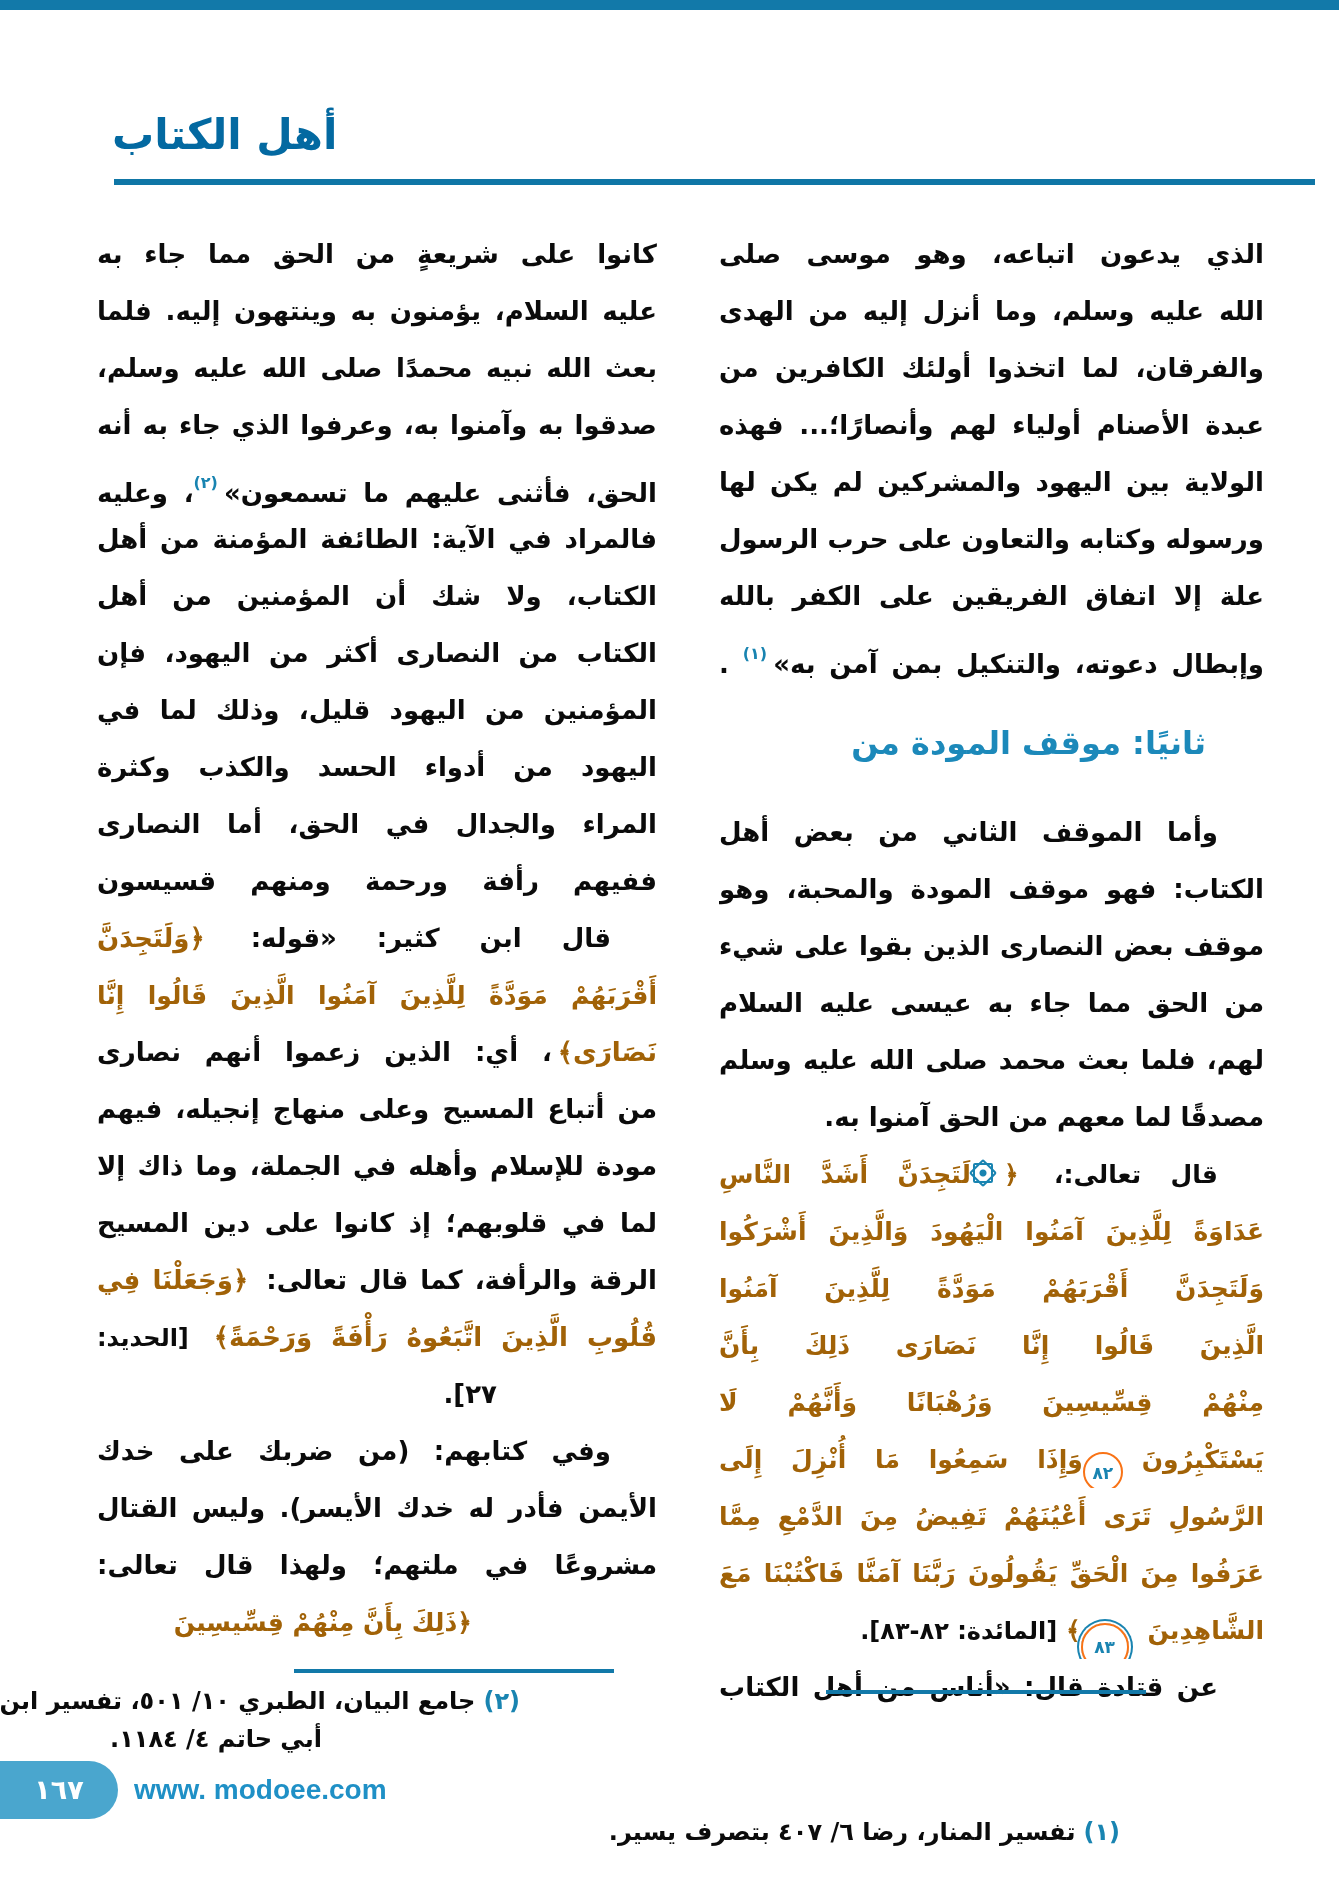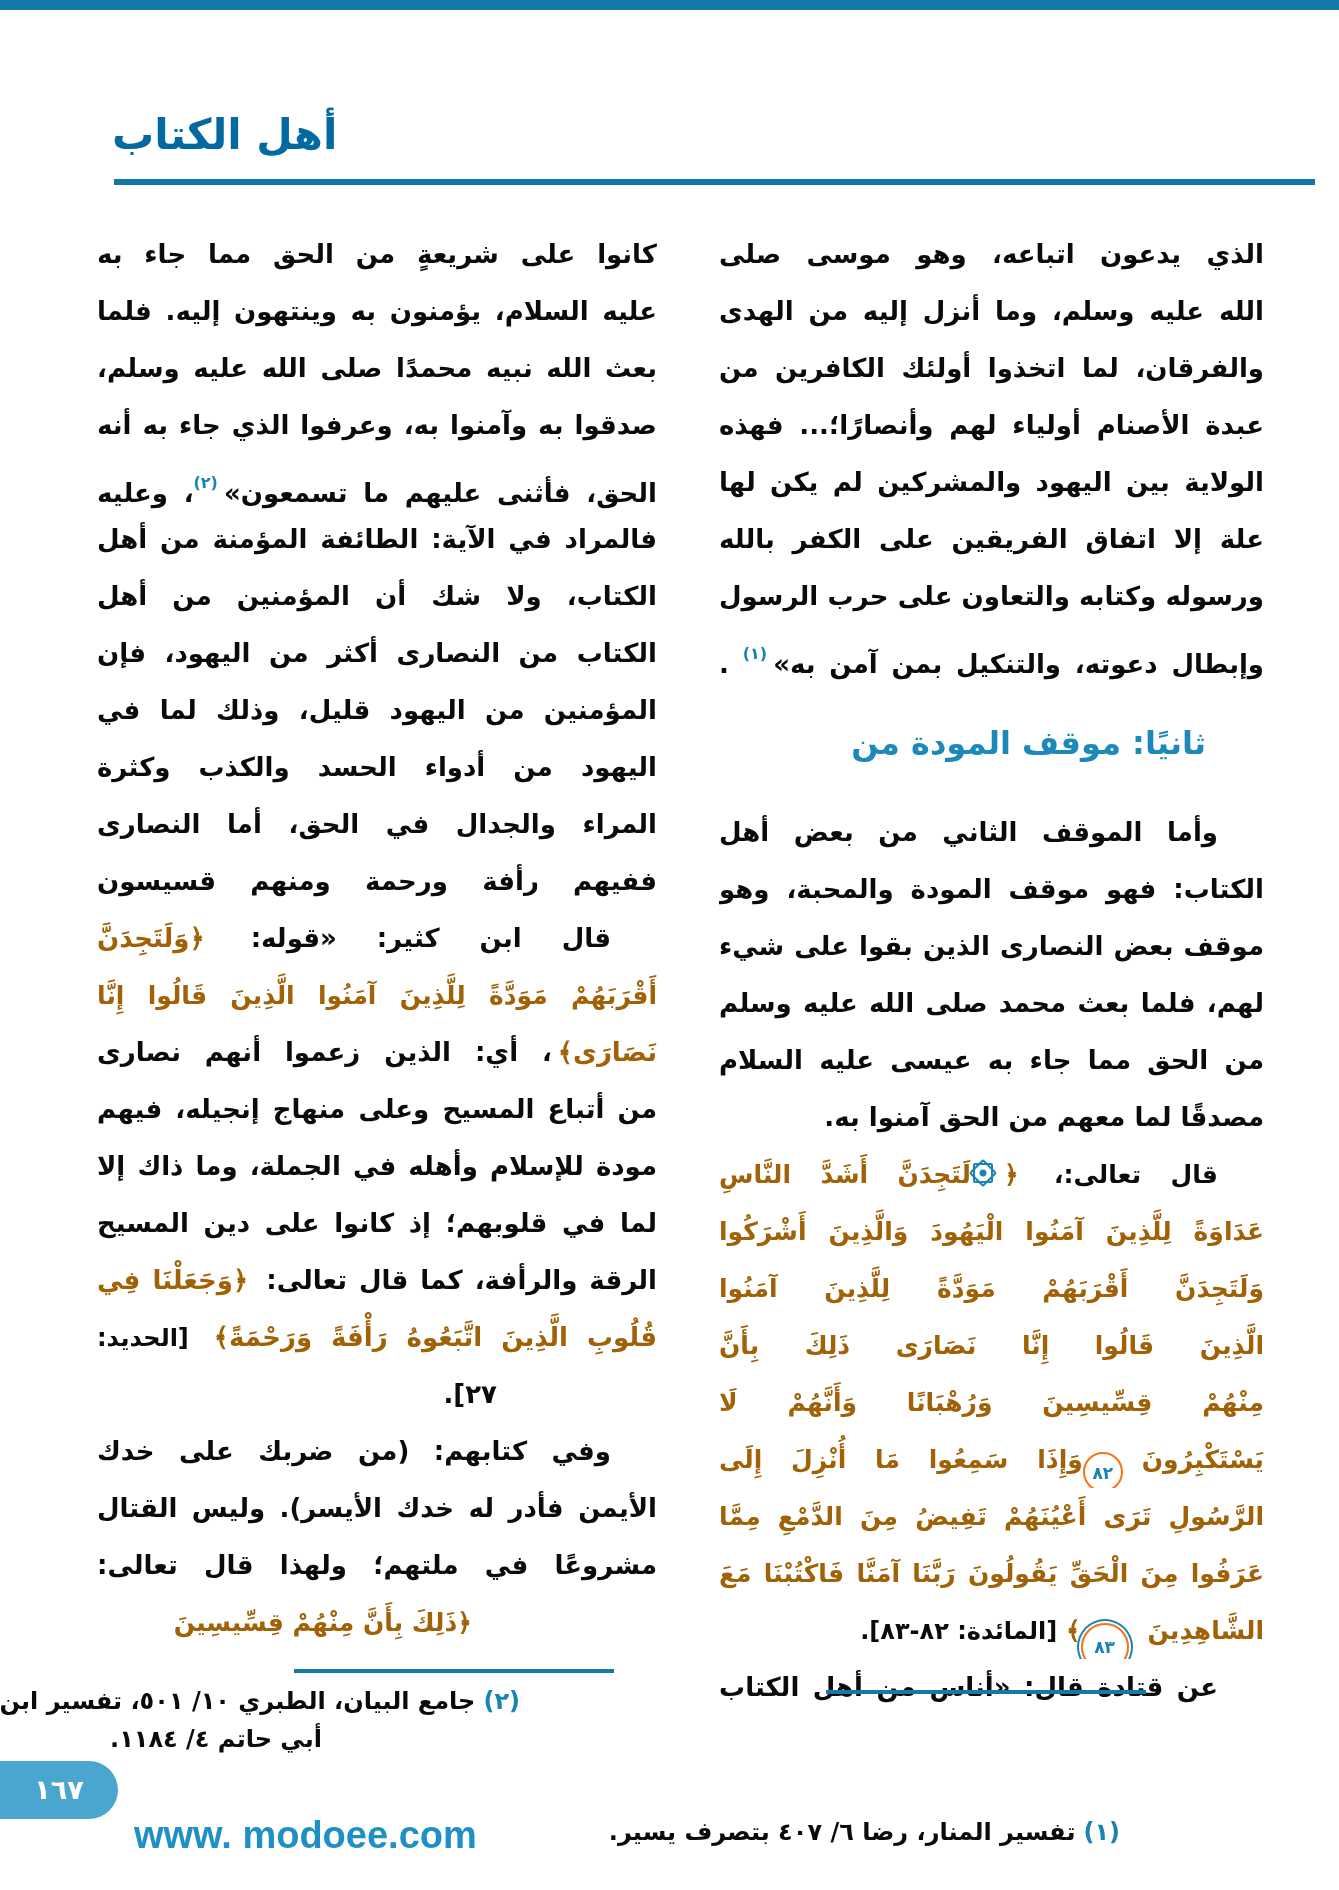--- a/index.html
+++ b/index.html
@@ -67,52 +67,52 @@
   .fn-l .fl1{text-align:right;}
   .fn-l .fl2{text-align:left;direction:rtl;}
 
   .pill{
     position:absolute;left:0;top:1761px;width:118px;height:58px;background:#4aa6ce;
     border-radius:0 32px 32px 0;text-align:center;text-align-last:center;
     line-height:58px;font-size:27px;color:#ffffff;font-weight:bold;
   }
   .site{
     position:absolute;left:134px;top:1774px;direction:ltr;
-    font-family:"Liberation Sans",sans-serif;font-size:38px;font-weight:bold;color:#1f90c6;margin-top:40px;
+    font-family:"Liberation Sans",sans-serif;font-size:28px;font-weight:bold;color:#1f90c6;
   }
 </style>
 </head>
 <body>
 
 <div class="page">
   <div class="topbar"></div>
 
   <div class="cal-title">أهل الكتاب</div>
   <div class="head-rule"></div>
 
   <section class="col col-r">
     <div class="ln">الذي يدعون اتباعه، وهو موسى صلى</div>
     <div class="ln">الله عليه وسلم، وما أنزل إليه من الهدى</div>
     <div class="ln">والفرقان، لما اتخذوا أولئك الكافرين من</div>
     <div class="ln">عبدة الأصنام أولياء لهم وأنصارًا؛... فهذه</div>
     <div class="ln">الولاية بين اليهود والمشركين لم يكن لها</div>
+    <div class="ln">ورسوله وكتابه والتعاون على حرب الرسول</div>
     <div class="ln">علة إلا اتفاق الفريقين على الكفر بالله</div>
-    <div class="ln">ورسوله وكتابه والتعاون على حرب الرسول</div>
     <div class="ln">
       <span>وإبطال دعوته، والتنكيل بمن آمن به»</span><span class="sup">(١)</span>
       <span>.</span>
     </div>
 
     <h2 class="heading">ثانيًا: موقف المودة من المؤمنين:</h2>
 
     <div class="ln ind">وأما الموقف الثاني من بعض أهل</div>
     <div class="ln">الكتاب: فهو موقف المودة والمحبة، وهو</div>
     <div class="ln">موقف بعض النصارى الذين بقوا على شيء</div>
+    <div class="ln">من الحق مما جاء به عيسى عليه السلام</div>
     <div class="ln">لهم، فلما بعث محمد صلى الله عليه وسلم</div>
-    <div class="ln">من الحق مما جاء به عيسى عليه السلام</div>
     <div class="ln endr">مصدقًا لما معهم من الحق آمنوا به.</div>
 
     <div class="ln ind verse">
       <span>قال تعالى:،</span>
       <span class="q">﴿</span><span class="rub"></span><span class="q">لَتَجِدَنَّ أَشَدَّ النَّاسِ</span>
     </div>
     <div class="ln verse q">عَدَاوَةً لِلَّذِينَ آمَنُوا الْيَهُودَ وَالَّذِينَ أَشْرَكُوا</div>
     <div class="ln verse q">وَلَتَجِدَنَّ أَقْرَبَهُمْ مَوَدَّةً لِلَّذِينَ آمَنُوا</div>
     <div class="ln verse q">الَّذِينَ قَالُوا إِنَّا نَصَارَى ذَلِكَ بِأَنَّ</div>
     <div class="ln verse q">مِنْهُمْ قِسِّيسِينَ وَرُهْبَانًا وَأَنَّهُمْ لَا</div>

